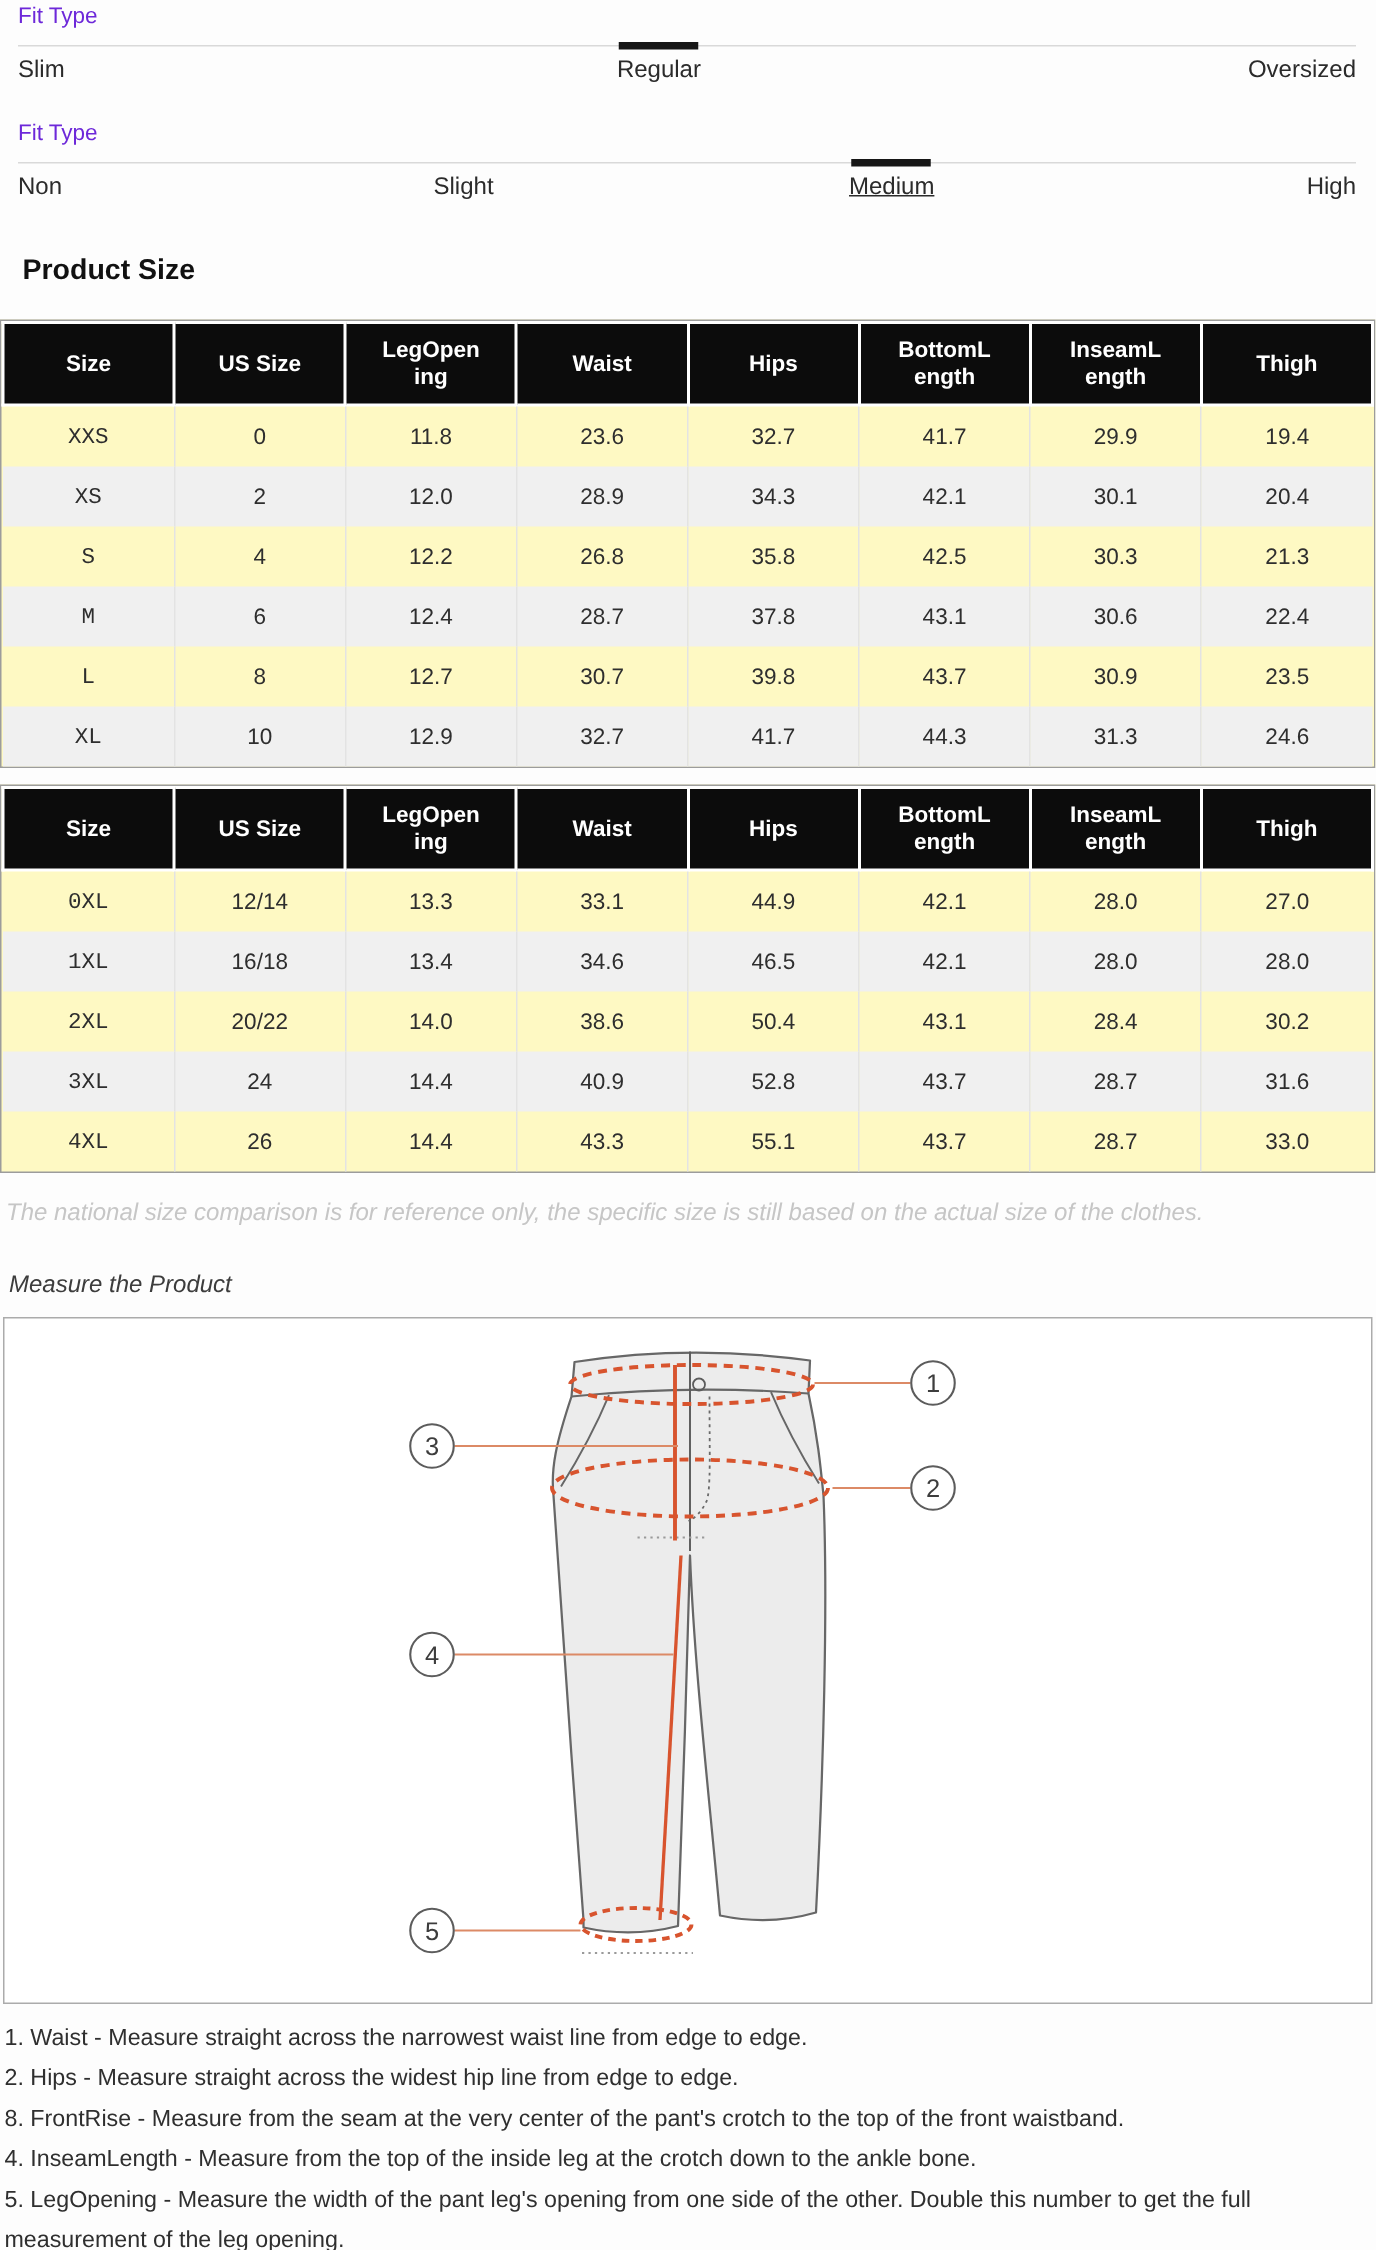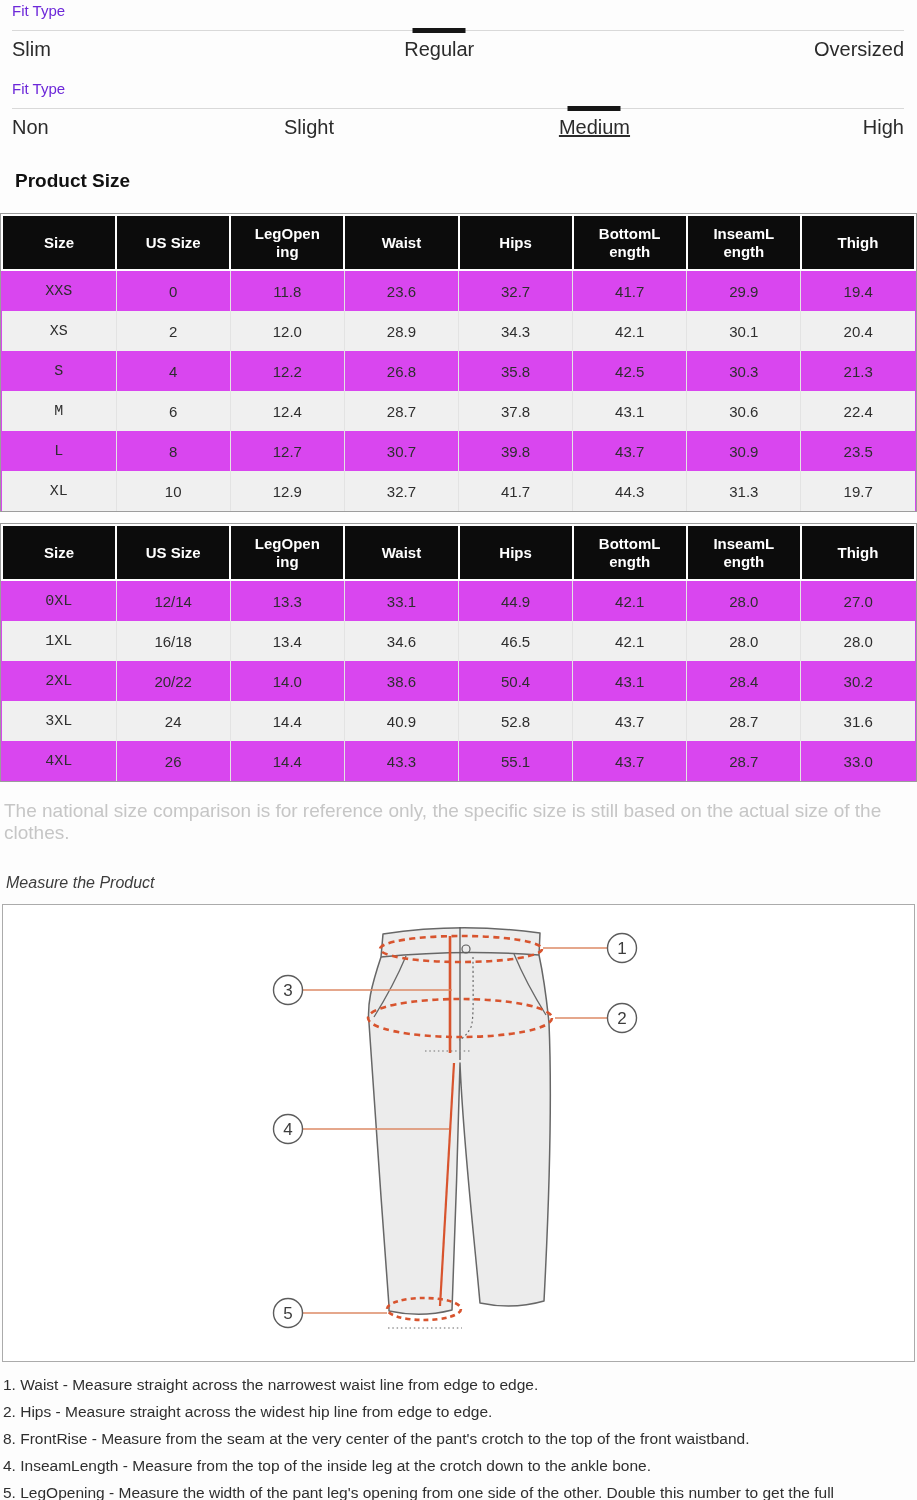--- a/index.html
+++ b/index.html
@@ -4,42 +4,42 @@
 <style>
   html,body { margin:0; padding:0; background:#fdfdfd; }
   body { width:917px; font-family:"Liberation Sans", sans-serif; color:#2d2d2d; -webkit-font-smoothing:antialiased; }
 
   
   .fit-section { padding:2px 13px 0 12px; }
   .fit-label { font-size:15px; color:#6d28d9; margin-top:0; }
   .fit-label.second { margin-top:24px; }
   .scale-line { position:relative; height:1px; background:#d9d9d9; margin-top:11px; }
   .scale-marker { position:absolute; top:-2px; height:5px; width:53px; background:#161616; transform:translateX(-50%); }
-  .scale-labels { position:relative; height:18px; margin-top:7px; font-size:20px; color:#2b2b2b; }
+  .scale-labels { position:relative; height:18px; margin-top:7px; font-size:16px; color:#2b2b2b; }
   .scale-labels .left  { position:absolute; left:0; }
   .scale-labels .right { position:absolute; right:0; }
   .scale-labels .mid   { position:absolute; transform:translateX(-50%); }
 
   
   .size-heading { font-size:19px; font-weight:bold; color:#111; margin:36px 0 0 15px; }
-  .size-table-wrap { margin-top:21px; border:1.5px solid #9c9c9c; background:#d946ef; }
+  .size-table-wrap { margin-top:21px; border:1.5px solid #9c9c9c; background:#fef9c3; }
   .size-table-wrap.second { margin-top:11px; }
   table.size-table { width:100%; border-collapse:collapse; table-layout:fixed; }
   table.size-table th {
     background:#0c0c0c; color:#fff; font-size:15px; font-weight:bold;
     border:2px solid #fff; height:53px; padding:0 2px; white-space:pre-line; line-height:18px;
   }
   table.size-table td {
     text-align:center; font-size:15px; color:#2e2e2e; height:40px;
     border-left:1px solid #e3e3e3; padding:0 2px;
   }
   table.size-table td:first-child { border-left:none;font-family:Liberation Mono, monospace; }
   table.size-table tbody tr:nth-child(even) { background:#f0f0f0; }
 
-  .size-note { margin-top:18px; padding:0 4px; font-size:19px; color:#c6c6c6; }
+  .size-note { margin-top:18px; padding:0 4px; font-size:16px; color:#c6c6c6;font-style:italic; }
 
   
   .measure-heading { margin:30px 0 0 6px; font-size:16px; font-style:italic; color:#3d3d3d; }
   .diagram-box { margin:12px 2px 0 2px; border:1.5px solid #ababab; background:#fff; height:456px; overflow:hidden; }
   .diagram-box svg { display:block; }
 
   .instructions { margin-top:9px; padding:0 3px; font-size:15.5px; color:#2f2f2f; line-height:27px; }
 </style>
 </head>
 <body>
@@ -139,21 +139,21 @@
           <td>23.5</td>
         </tr>
         <tr>
           <td>XL</td>
           <td>10</td>
           <td>12.9</td>
           <td>32.7</td>
           <td>41.7</td>
           <td>44.3</td>
           <td>31.3</td>
-          <td>19.7</td>
+          <td>24.6</td>
         </tr>
       </tbody>
   </table>
 </div>
 
 <div class="size-table-wrap second">
   <table class="size-table">
     <thead>
       <tr>
         <th>Size</th>

